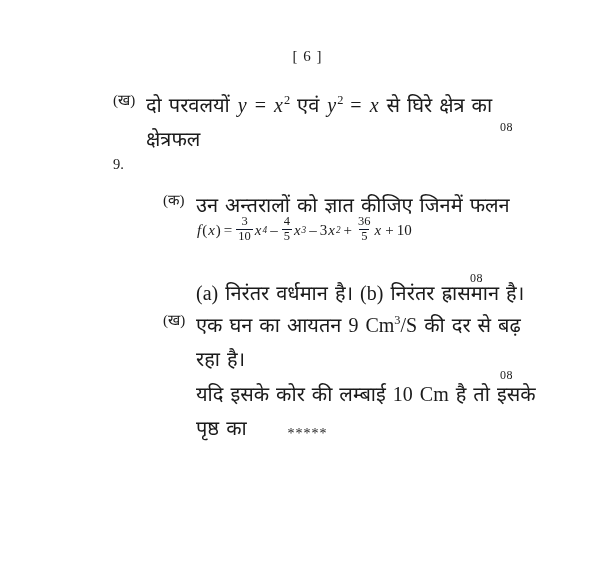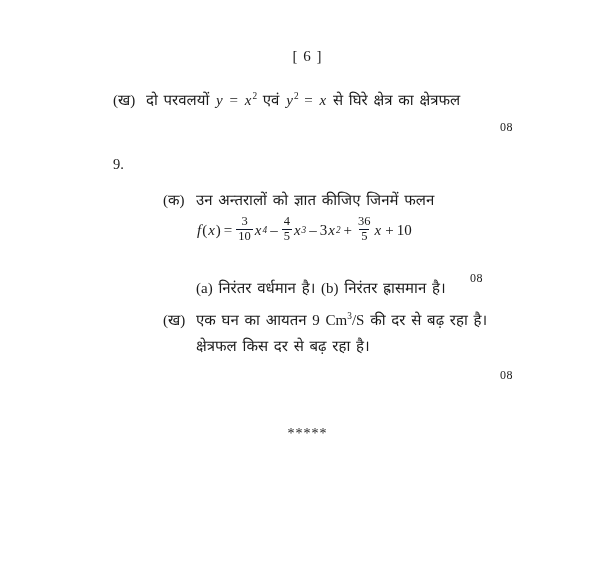--- a/index.html
+++ b/index.html
@@ -46,21 +46,21 @@
   }
   .plabel {
     width: 33px;
     flex: 0 0 33px;
     font-size: 15px;
   }
   .indent-50 { margin-left: 50px; }
   .indent-83 { margin-left: 83px; }
 
   .body-text {
-    font-size: 15px;
+    font-size: 20px;
     flex: 1 1 auto;
     word-spacing: 2px;
   }
   .hi {
     font-family: "Liberation Serif", "DejaVu Serif", serif;
   }
   .mathvar {
     font-family: "Liberation Serif", "DejaVu Serif", serif;
     font-style: italic;
     padding: 0 1px;
@@ -198,20 +198,20 @@
   </div>
   <div class="marks" style="top: 271px; left: 470px;">08</div>
 
   <div class="block" style="top: 308px;">
     <div class="row indent-50">
       <div class="plabel hi">(ख)</div>
       <div class="body-text"><span class="hi">एक घन का आयतन  </span><span class="upright">9</span><span class="upright"> Cm</span><sup>3</sup><span class="upright">/S</span><span class="hi"> की दर से बढ़ रहा है।</span></div>
     </div>
     <div class="row indent-50">
       <div class="plabel"></div>
-      <div class="body-text hi">क्षेत्रफल किस दर से बढ़ रहा है।</div>
+      <div class="body-text"><span class="hi">यदि इसके कोर की लम्बाई </span><span class="upright">10 Cm</span><span class="hi"> है तो इसके पृष्ठ का</span></div>
     </div>
   </div>
   <div class="marks" style="top: 368px; left: 500px;">08</div>
 
   <div class="footer-stars">*****</div>
 
 </div>
 
 </body></html>

